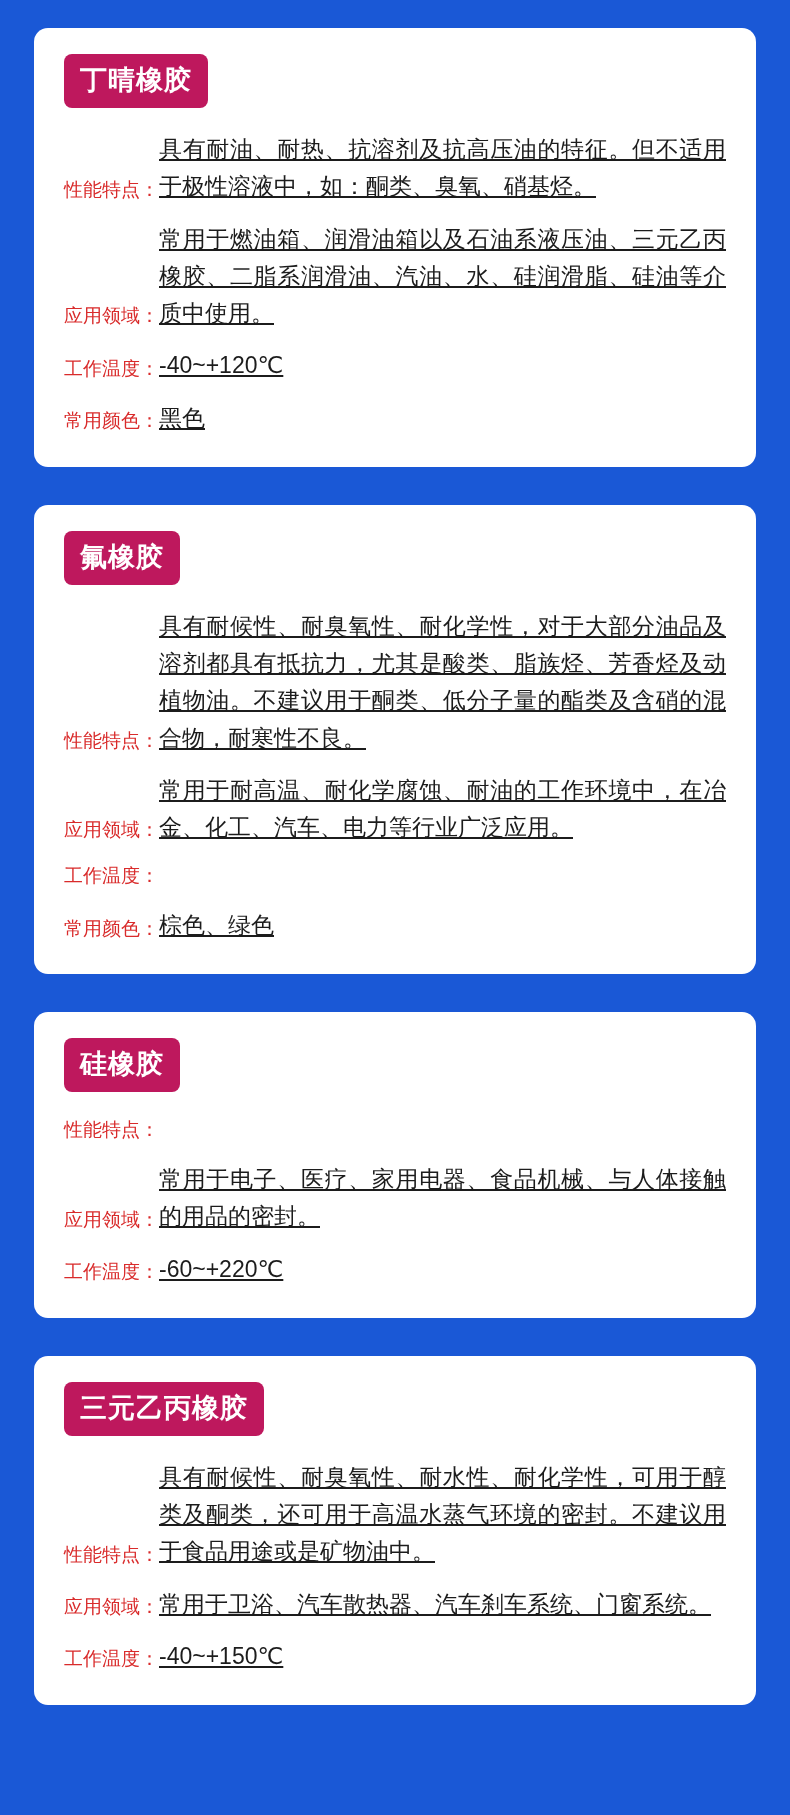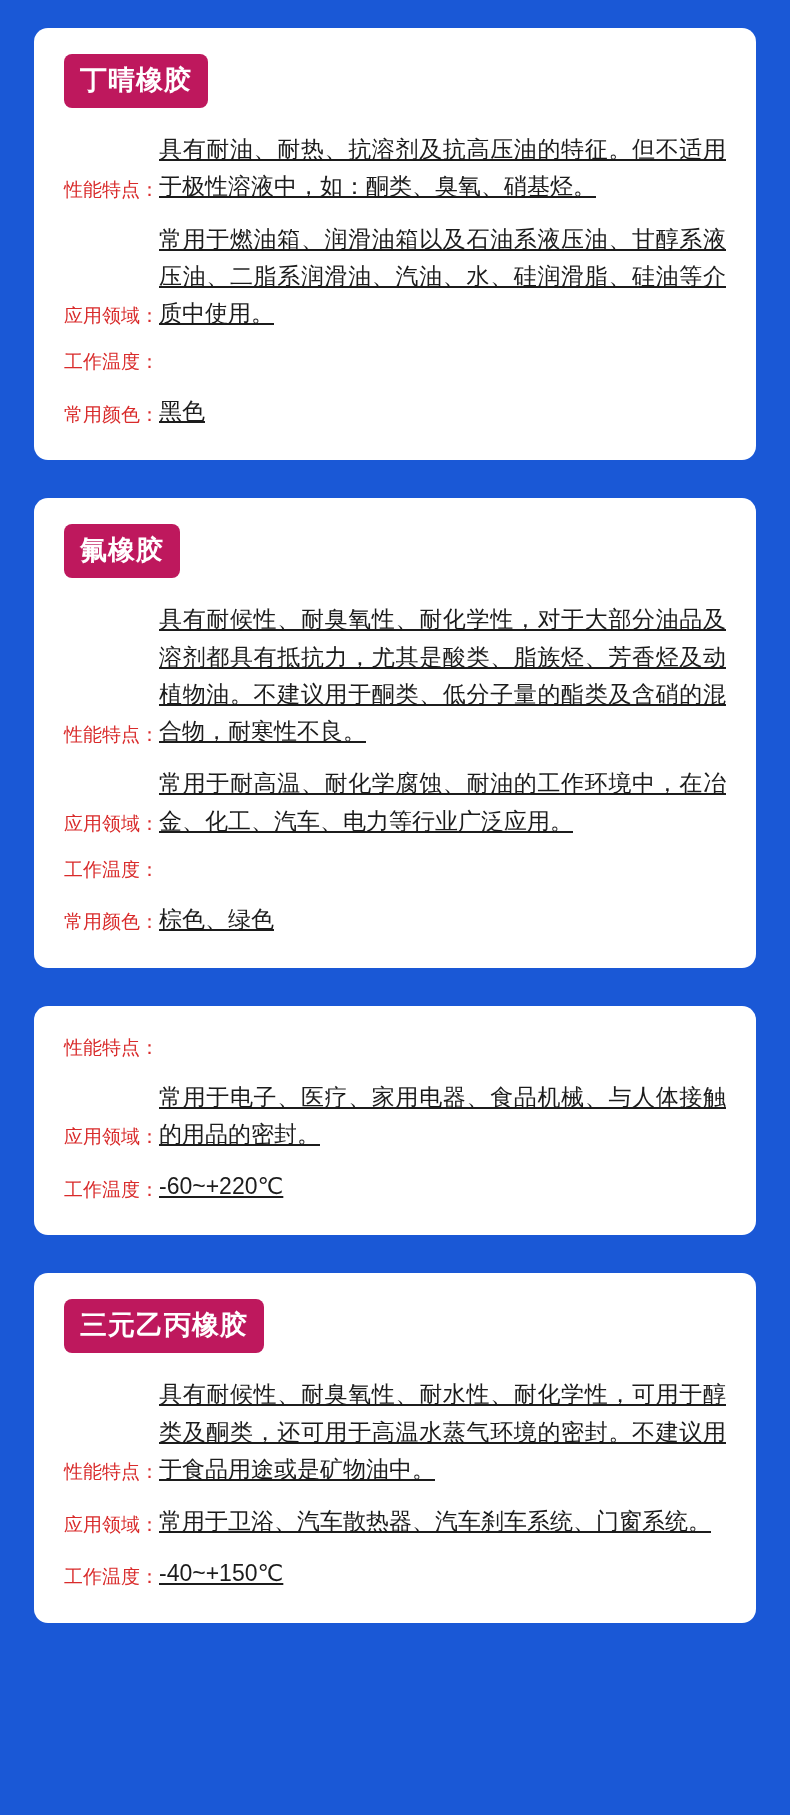--- a/index.html
+++ b/index.html
@@ -60,24 +60,25 @@
 <body>
 
 <div class="card">
   <div class="card-title">丁晴橡胶</div>
   <div class="row">
     <div class="row-label">性能特点：</div>
     <div class="row-value">具有耐油、耐热、抗溶剂及抗高压油的特征。但不适用于极性溶液中，如：酮类、臭氧、硝基烃。</div>
   </div>
   <div class="row">
     <div class="row-label">应用领域：</div>
-    <div class="row-value">常用于燃油箱、润滑油箱以及石油系液压油、甘醇系液压油、二脂系润滑油、汽油、水、硅润滑脂、硅油等介质中使用。</div>
+    <div class="row-value">常用于燃油箱、润滑油箱以及石油系液压油、三元乙丙橡胶、二脂系润滑油、汽油、水、硅润滑脂、硅油等介质中使用。</div>
   </div>
   <div class="row">
     <div class="row-label">工作温度：</div>
+    <div class="row-value">-40~+120℃</div>
   </div>
   <div class="row">
     <div class="row-label">常用颜色：</div>
     <div class="row-value">黑色</div>
   </div>
 </div>
 
 <div class="card">
   <div class="card-title">氟橡胶</div>
   <div class="row">
@@ -91,20 +92,21 @@
   <div class="row">
     <div class="row-label">工作温度：</div>
   </div>
   <div class="row">
     <div class="row-label">常用颜色：</div>
     <div class="row-value">棕色、绿色</div>
   </div>
 </div>
 
 <div class="card">
+  <div class="card-title">硅橡胶</div>
   <div class="row">
     <div class="row-label">性能特点：</div>
   </div>
   <div class="row">
     <div class="row-label">应用领域：</div>
     <div class="row-value">常用于电子、医疗、家用电器、食品机械、与人体接触的用品的密封。</div>
   </div>
   <div class="row">
     <div class="row-label">工作温度：</div>
     <div class="row-value">-60~+220℃</div>

